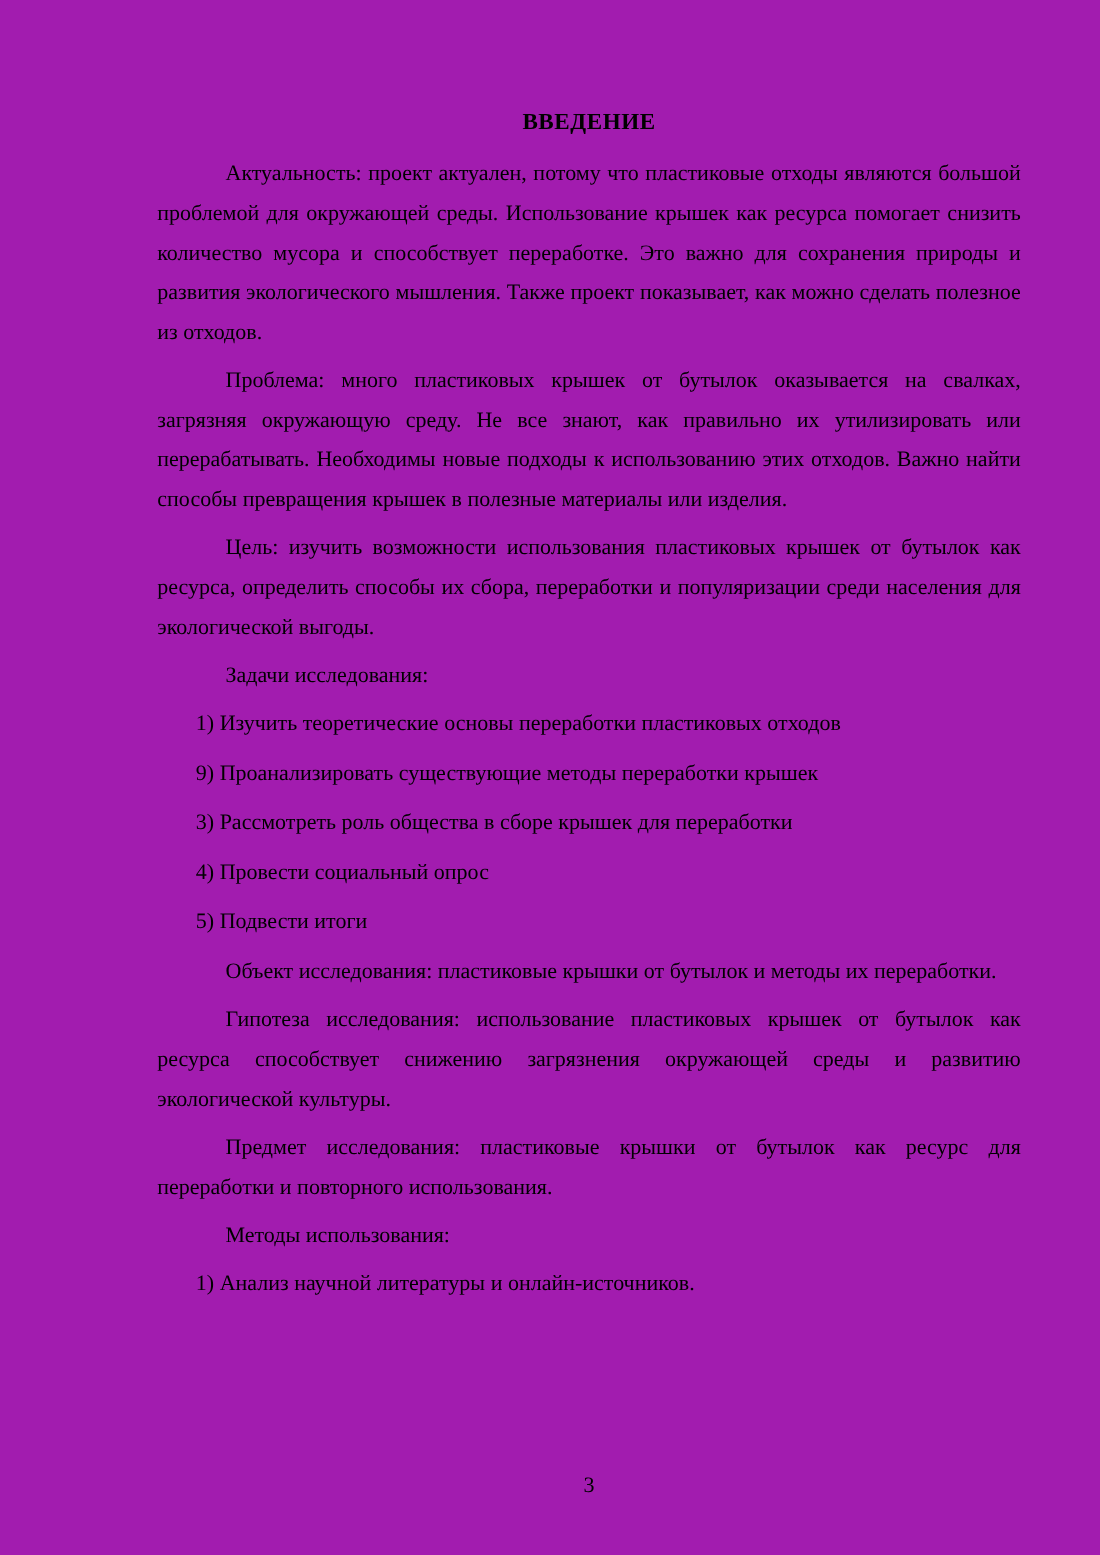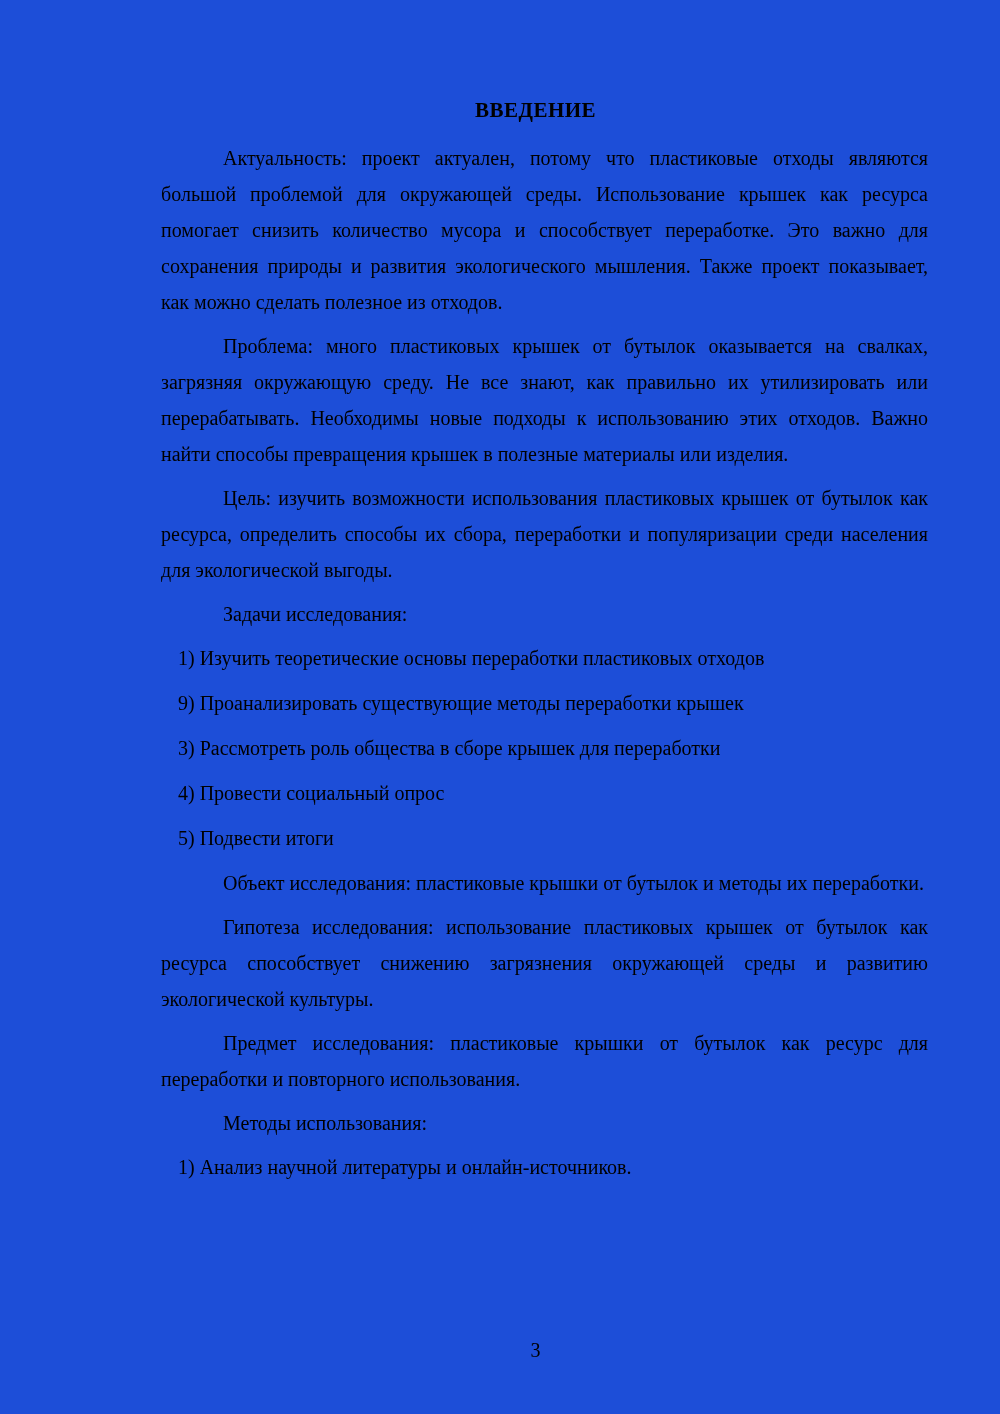--- a/index.html
+++ b/index.html
@@ -4,41 +4,41 @@
 <style>
   html, body {
     margin: 0;
     padding: 0;
     background: #ffffff;
   }
   .page {
     position: relative;
     width: 1000px;
     height: 1414px;
-    background: #1d4ed8;
+    background: #a21caf;
     color: #000000;
     font-family: "Liberation Serif", "DejaVu Serif", serif;
     box-sizing: border-box;
     padding: 96px 72px 0 143px;
     overflow: hidden;
   }
   .doc-title {
     font-size: 21px;
     font-weight: bold;
     text-align: center;
     letter-spacing: 0.5px;
     margin: 0 0 16px 0;
     line-height: 28px;
   }
   .para {
     font-size: 20px;
     line-height: 36px;
     text-align: justify;
     text-indent: 62px;
-    margin: 0 0 8px 18px;
+    margin: 0 0 8px 0;
   }
   .list-item {
     font-size: 20px;
     line-height: 36px;
     text-align: left;
     text-indent: 35px;
     margin: 0 0 9px 0;
   }
   .page-number {
     position: absolute;

